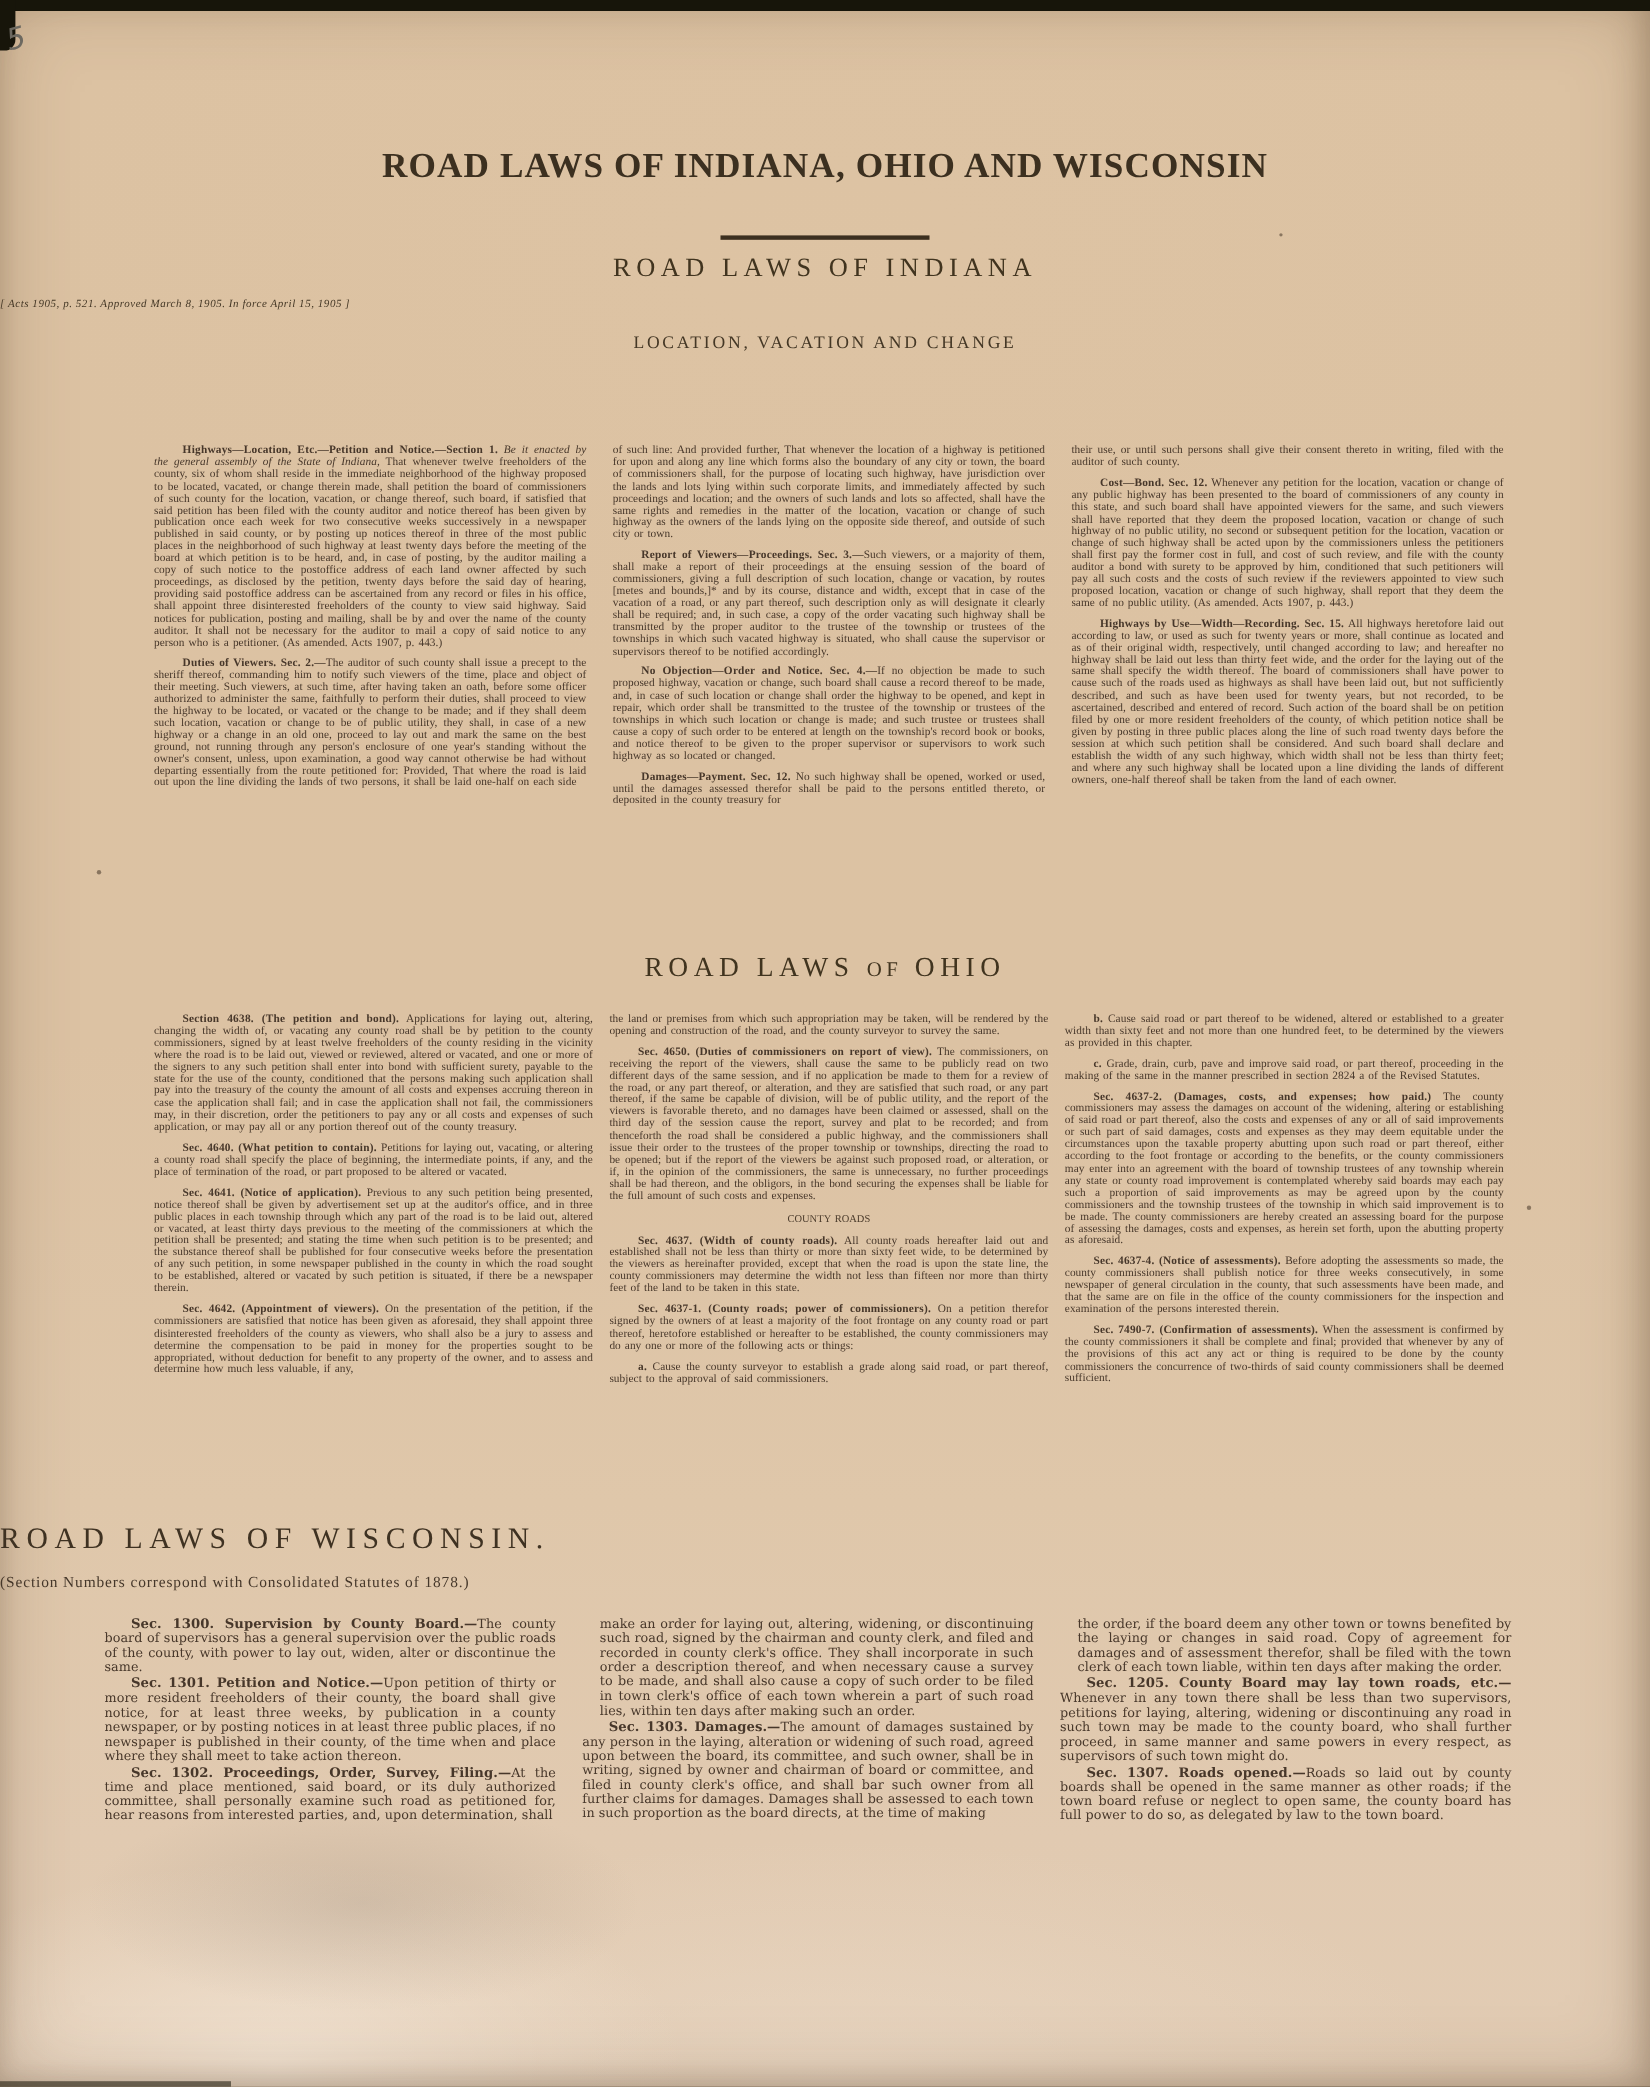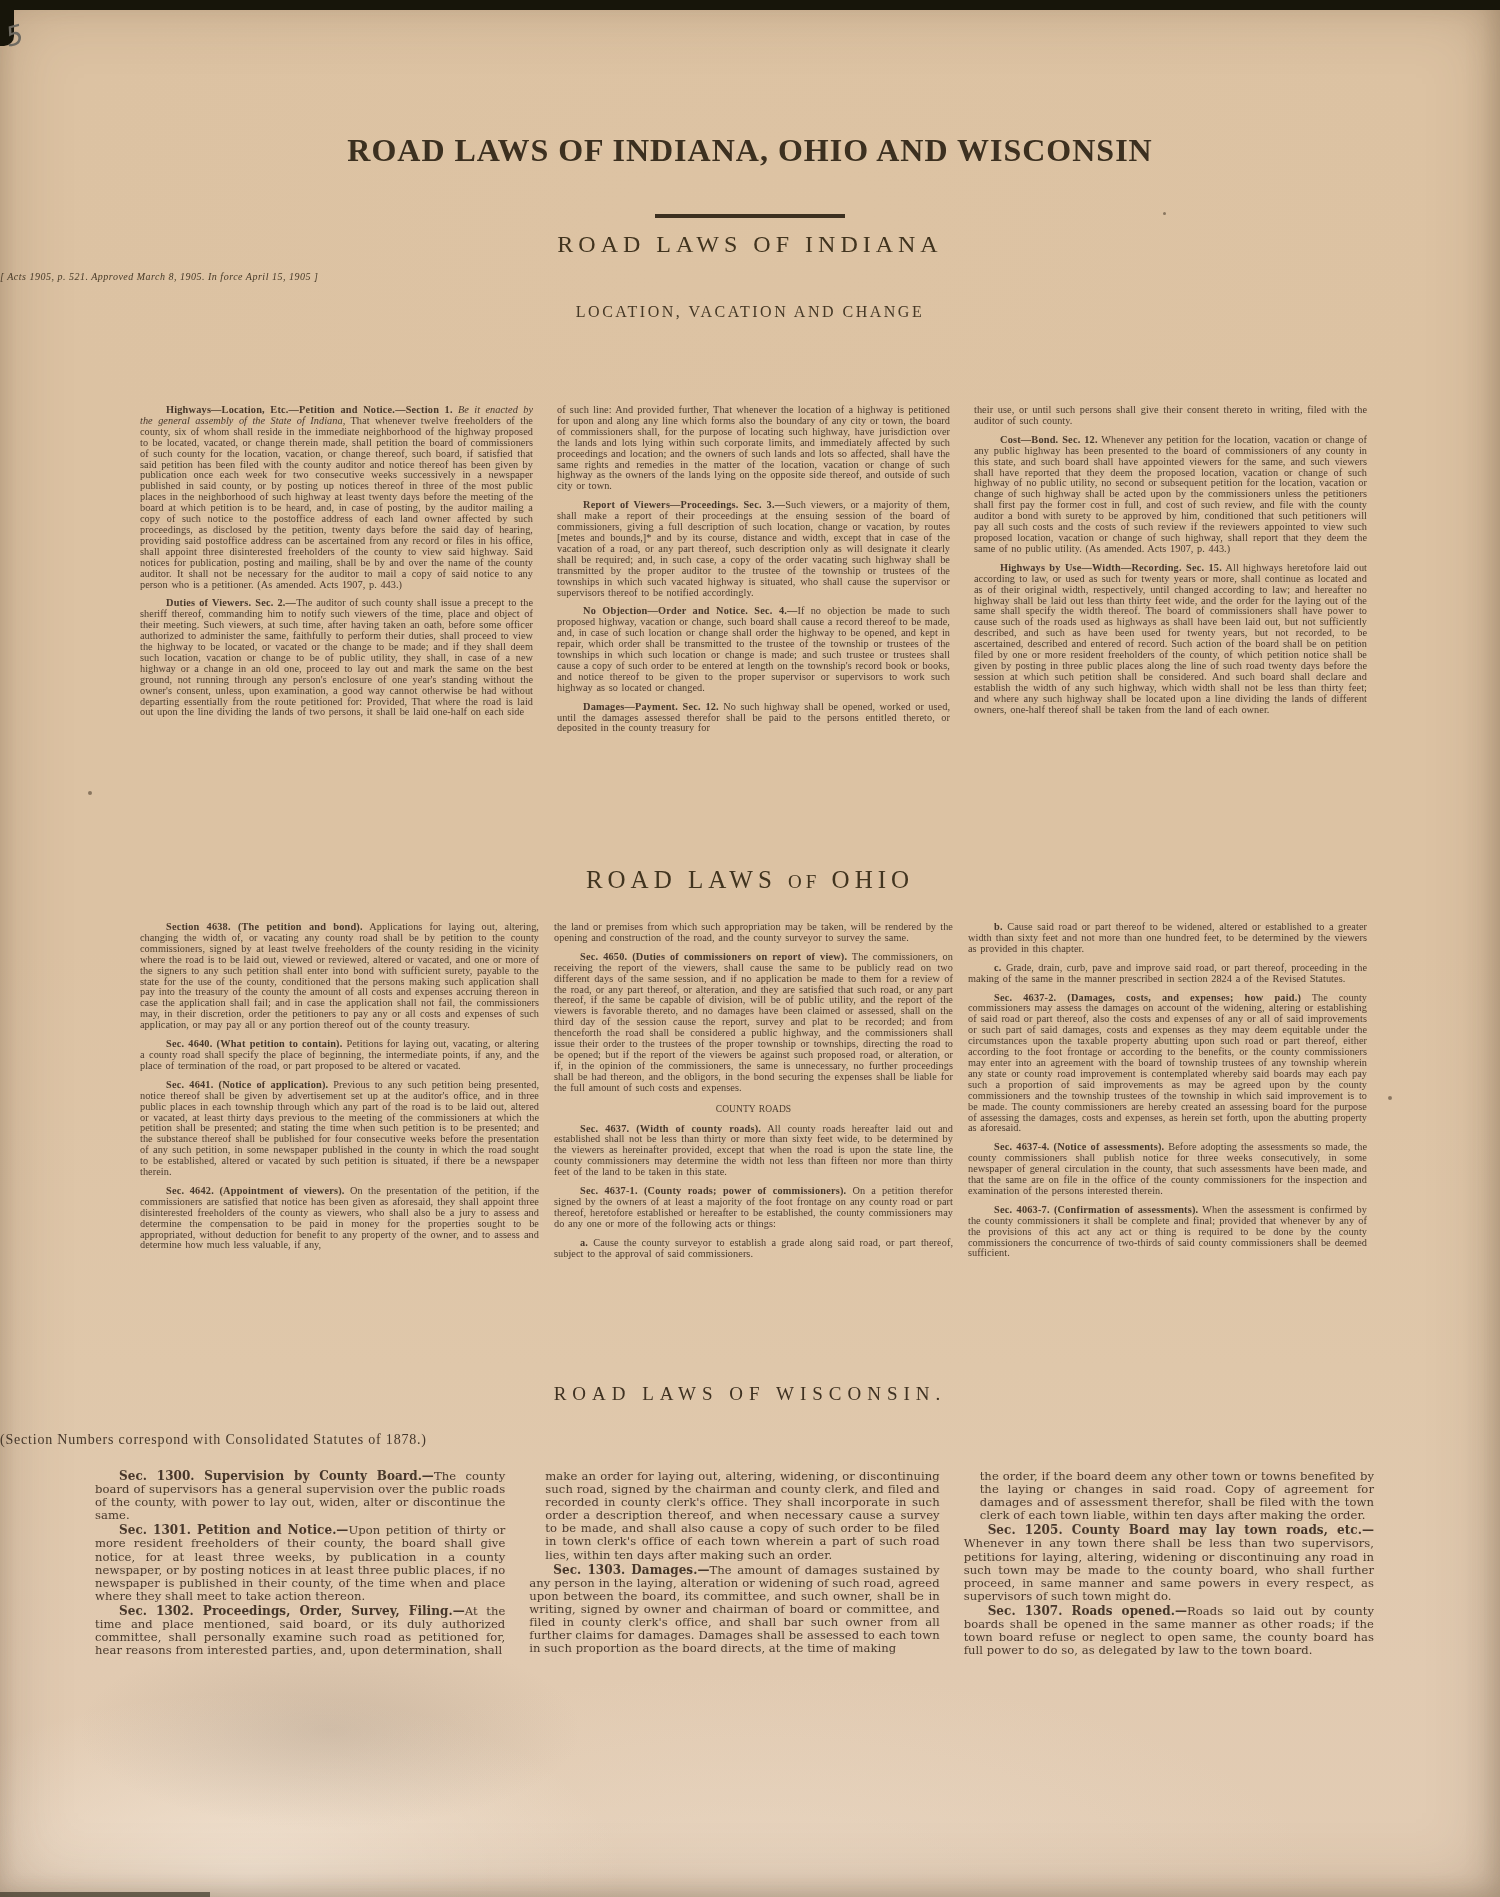--- a/index.html
+++ b/index.html
@@ -62,22 +62,22 @@
     position:absolute; top:866px; left:0; width:100%; text-align:center;
     font-size:25px; letter-spacing:5px; color:#41341f;
   }
   .oh-heading .of { font-size:19px; letter-spacing:4px;font-family:Liberation Serif, serif; }
   .county-roads {
     text-align:center; text-indent:0 !important;
     font-size:9.5px !important; letter-spacing:2.5px;
     margin:10px 0 9px 0 !important; color:#4c3c2c;
   }
   .wi-heading {
-    position:absolute; top:1383px; left:0; width:100%; text-align:center;
-    font-size:19px; letter-spacing:6px; color:#3f3222;
+    position:absolute; top:1383px; left:0; width:100%; text-align:left;
+    font-size:27px; letter-spacing:6px; color:#3f3222;
     font-family:"Liberation Serif",serif;
   }
   .wi-subheading {
     position:absolute; top:1432px; left:0; width:100%; text-align:left;
     font-size:14px; letter-spacing:0.8px; color:#45372a;
   }
   .cols3.wisconsin { top:1470px; left:95px; right:126px; column-gap:24px; }
   .wis .para {
     margin:0 0 2px 0; text-indent:24px;
     font-family:"DejaVu Serif","Liberation Serif",serif;
@@ -138,21 +138,21 @@
       <p class="para county-roads">COUNTY ROADS</p>
       <p class="para"><b>Sec. 4637.  (Width of county roads).</b> <span>All county roads hereafter laid out and established shall not be less than thirty or more than sixty feet wide, to be determined by the viewers as hereinafter provided, except that when the road is upon the state line, the county commissioners may determine the width not less than fifteen nor more than thirty feet of the land to be taken in this state.</span></p>
       <p class="para"><b>Sec. 4637-1.  (County roads; power of commissioners).</b> <span>On a petition therefor signed by the owners of at least a majority of the foot frontage on any county road or part thereof, heretofore established or hereafter to be established, the county commissioners may do any one or more of the following acts or things:</span></p>
       <p class="para"><b>a.</b> <span>Cause the county surveyor to establish a grade along said road, or part thereof, subject to the approval of said commissioners.</span></p>
     </div>
     <div class="col">
       <p class="para"><b>b.</b> <span>Cause said road or part thereof to be widened, altered or established to a greater width than sixty feet and not more than one hundred feet, to be determined by the viewers as provided in this chapter.</span></p>
       <p class="para"><b>c.</b> <span>Grade, drain, curb, pave and improve said road, or part thereof, proceeding in the making of the same in the manner prescribed in section 2824 a of the Revised Statutes.</span></p>
       <p class="para"><b>Sec. 4637-2.  (Damages, costs, and expenses; how paid.)</b> <span>The county commissioners may assess the damages on account of the widening, altering or establishing of said road or part thereof, also the costs and expenses of any or all of said improvements or such part of said damages, costs and expenses as they may deem equitable under the circumstances upon the taxable property abutting upon such road or part thereof, either according to the foot frontage or according to the benefits, or the county commissioners may enter into an agreement with the board of township trustees of any township wherein any state or county road improvement is contemplated whereby said boards may each pay such a proportion of said improvements as may be agreed upon by the county commissioners and the township trustees of the township in which said improvement is to be made.  The county commissioners are hereby created an assessing board for the purpose of assessing the damages, costs and expenses, as herein set forth, upon the abutting property as aforesaid.</span></p>
       <p class="para"><b>Sec. 4637-4.  (Notice of assessments).</b> <span>Before adopting the assessments so made, the county commissioners shall publish notice for three weeks consecutively, in some newspaper of general circulation in the county, that such assessments have been made, and that the same are on file in the office of the county commissioners for the inspection and examination of the persons interested therein.</span></p>
-      <p class="para"><b>Sec. 4063-7.  (Confirmation of assessments).</b> <span>When the assessment is confirmed by the county commissioners it shall be complete and final; provided that whenever by any of the provisions of this act any act or thing is required to be done by the county commissioners the concurrence of two-thirds of said county commissioners shall be deemed sufficient.</span></p>
+      <p class="para"><b>Sec. 7490-7.  (Confirmation of assessments).</b> <span>When the assessment is confirmed by the county commissioners it shall be complete and final; provided that whenever by any of the provisions of this act any act or thing is required to be done by the county commissioners the concurrence of two-thirds of said county commissioners shall be deemed sufficient.</span></p>
     </div>
   </div>
 
   <div class="wi-heading">ROAD LAWS OF WISCONSIN.</div>
   <div class="wi-subheading">(Section Numbers correspond with Consolidated Statutes of 1878.)</div>
 
   <div class="cols3 wisconsin wis">
     <div class="col">
       <p class="para"><b>Sec. 1300.  Supervision by County Board.—</b><span>The county board of supervisors has a general supervision over the public roads of the county, with power to lay out, widen, alter or discontinue the same.</span></p>
       <p class="para"><b>Sec. 1301.  Petition and Notice.—</b><span>Upon petition of thirty or more resident freeholders of their county, the board shall give notice, for at least three weeks, by publication in a county newspaper, or by posting notices in at least three public places, if no newspaper is published in their county, of the time when and place where they shall meet to take action thereon.</span></p>

